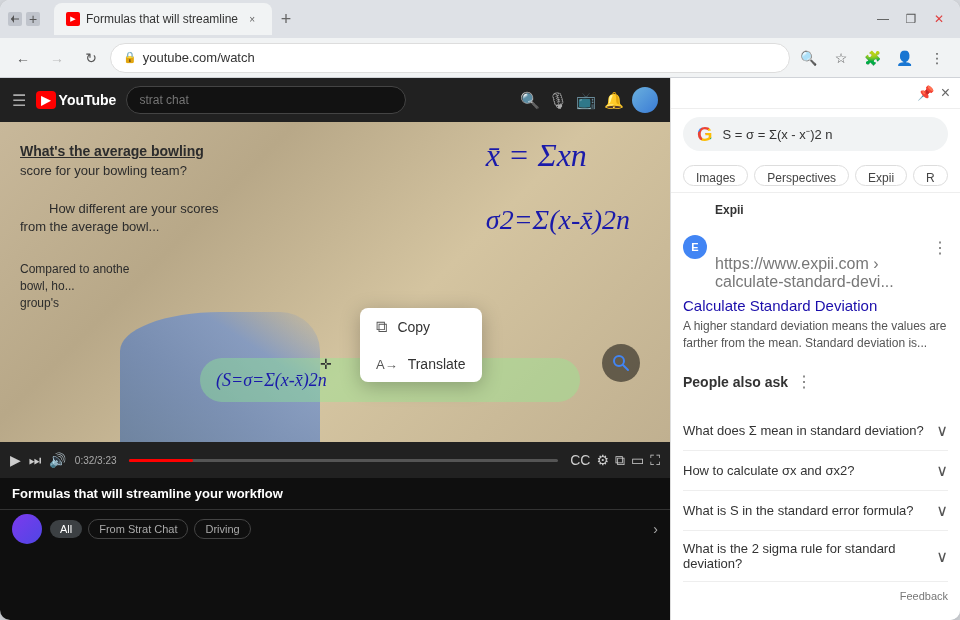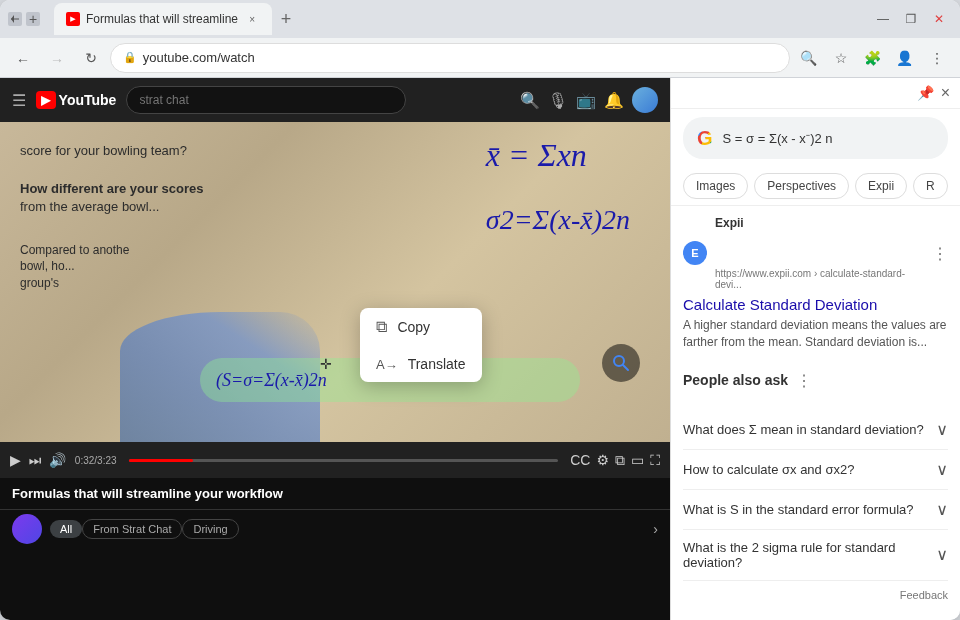--- a/index.html
+++ b/index.html
@@ -227,21 +227,21 @@
       line-height: 1.4;
     }
     .hw-left {
       position: absolute;
       left: 20px;
       top: 20px;
       width: 240px;
     }
     .hw-left .line1 { font-size: 14px; font-weight: bold; text-decoration: underline; }
     .hw-left .line2 { font-size: 13px; }
-    .hw-left .line3 { font-size: 13px; margin-top: 20px; font-weight: bold; }
+    .hw-left .line3 { font-size: 13px; margin-top: 20px; font-weight: normal; margin-left: 29px; }
     .hw-left .line4 { font-size: 13px; }
     .hw-left .line5 { font-size: 12px; margin-top: 25px; }
     .hw-left .line6 { font-size: 12px; }
     .hw-left .line7 { font-size: 12px; }
 
     .hw-right {
       position: absolute;
       right: 40px;
       top: 15px;
     }
@@ -358,20 +358,21 @@
       gap: 8px;
       border-top: 1px solid #333;
     }
     .channel-avatar {
       width: 30px; height: 30px;
       border-radius: 50%;
       background: linear-gradient(135deg, #7c3aed, #4f46e5);
     }
     .tag-strip {
       display: flex;
+      gap: 6px;
       align-items: center;
       flex: 1;
     }
     .tag {
       padding: 3px 10px;
       border-radius: 12px;
       font-size: 11px;
       cursor: pointer;
     }
     .tag.active { background: #3c4043; color: white; }
@@ -457,21 +458,21 @@
     .source-icon {
       width: 24px; height: 24px;
       border-radius: 50%;
       background: #4285f4;
       color: white;
       display: flex; align-items: center; justify-content: center;
       font-size: 11px; font-weight: bold;
     }
     .source-info { flex: 1; }
     .source-name { font-size: 12px; font-weight: 600; color: #333; }
-    .source-url { font-size: 10px; color: #777; margin-top: 38px; }
+    .source-url { font-size: 16px; color: #777; margin-top: 38px; }
     .source-more { color: #777; font-size: 16px; cursor: pointer; }
 
     .result-title {
       font-size: 15px;
       color: #1a0dab;
       font-weight: 500;
       margin-bottom: 4px;
       cursor: pointer;
     }
     .result-snippet {
@@ -609,20 +610,21 @@
           <span class="yt-icon">🔔</span>
           <div class="yt-avatar"></div>
         </div>
       </div>
 
       <div class="video-container">
         <div class="video-bg">
           <div class="video-content">
 
             <div class="hw-left handwriting-text">
+              <div class="line1">What's the average bowling</div>
               <div class="line2">score for your bowling team?</div>
               <div class="line3">How different are your scores</div>
               <div class="line4">from the average bowl...</div>
               <div class="line5">Compared to anothe</div>
               <div class="line6">bowl, ho...</div>
               <div class="line7">group's</div>
             </div>
 
             <div class="hw-right">
               <div class="formula-main">x̄ = Σxn</div>

